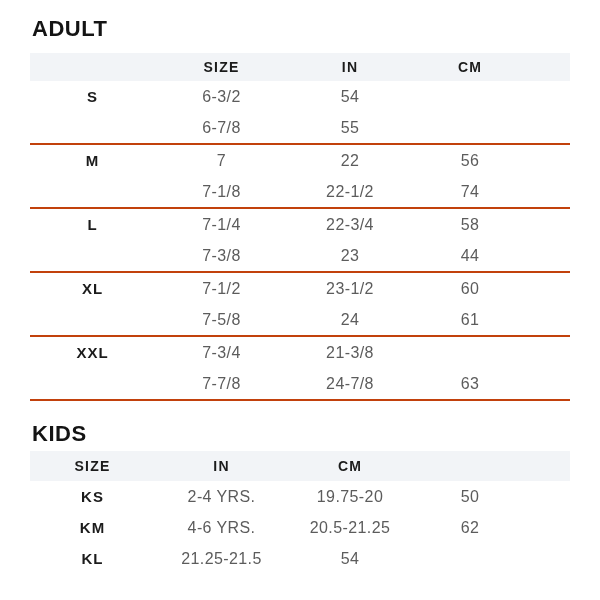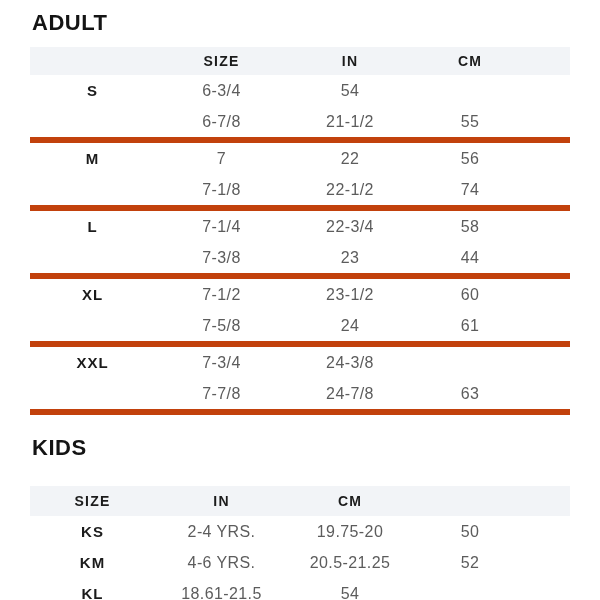--- a/index.html
+++ b/index.html
@@ -11,33 +11,33 @@
     width: 600px;
     height: 600px;
     overflow: hidden;
     font-family: "Liberation Sans", sans-serif;
     -webkit-font-smoothing: antialiased;
   }
   .page {
     box-sizing: border-box;
     width: 600px;
     height: 600px;
-    padding: 10px 30px 0 30px;
+    padding: 16px 30px 0 30px;
   }
   .section-heading {
     font-size: 22px;
     font-weight: 800;
     letter-spacing: 0.5px;
     color: #141414;
     margin: 0 0 11px 2px;
     line-height: 26px;
   }
   .section-heading.kids {
     margin-top: 20px;
-    margin-bottom: 25px;
+    margin-bottom: 4px;
   }
   .size-table {
     width: 540px;
   }
   .trow {
     display: grid;
     grid-template-columns: 125px 133px 124px 116px 42px;
     align-items: center;
   }
   .trow > span {
@@ -66,49 +66,48 @@
     letter-spacing: 0.4px;
     color: #5c5c5c;
   }
   .tdata > span.size-label {
     font-size: 15px;
     font-weight: 700;
     letter-spacing: 1px;
     color: #1b1b1b;
   }
   .group-end {
-    border-bottom: 6px solid #c2410c;
+    border-bottom: 2px solid #c2410c;
   }
 </style>
 </head>
 <body>
 
 <div class="page">
 
   <h2 class="section-heading">ADULT</h2>
 
   <div class="size-table">
     <div class="trow thead">
       <span></span>
       <span>SIZE</span>
       <span>IN</span>
       <span>CM</span>
       <span></span>
     </div>
 
     <div class="trow tdata">
       <span class="size-label">S</span>
-      <span>6-3/4</span>
+      <span>6-3/2</span>
       <span>54</span>
       <span></span>
     </div>
     <div class="trow tdata group-end">
       <span class="size-label"></span>
       <span>6-7/8</span>
-      <span>21-1/2</span>
       <span>55</span>
       <span></span>
     </div>
 
     <div class="trow tdata">
       <span class="size-label">M</span>
       <span>7</span>
       <span>22</span>
       <span>56</span>
       <span></span>
@@ -147,21 +146,21 @@
       <span class="size-label"></span>
       <span>7-5/8</span>
       <span>24</span>
       <span>61</span>
       <span></span>
     </div>
 
     <div class="trow tdata">
       <span class="size-label">XXL</span>
       <span>7-3/4</span>
-      <span>24-3/8</span>
+      <span>21-3/8</span>
       <span></span>
     </div>
     <div class="trow tdata group-end">
       <span class="size-label"></span>
       <span>7-7/8</span>
       <span>24-7/8</span>
       <span>63</span>
       <span></span>
     </div>
   </div>
@@ -180,24 +179,24 @@
       <span class="size-label">KS</span>
       <span>2-4 YRS.</span>
       <span>19.75-20</span>
       <span>50</span>
       <span></span>
     </div>
     <div class="trow tdata">
       <span class="size-label">KM</span>
       <span>4-6 YRS.</span>
       <span>20.5-21.25</span>
-      <span>52</span>
+      <span>62</span>
       <span></span>
     </div>
     <div class="trow tdata">
       <span class="size-label">KL</span>
-      <span>18.61-21.5</span>
+      <span>21.25-21.5</span>
       <span>54</span>
       <span></span>
     </div>
   </div>
 
 </div>
 
 </body></html>

